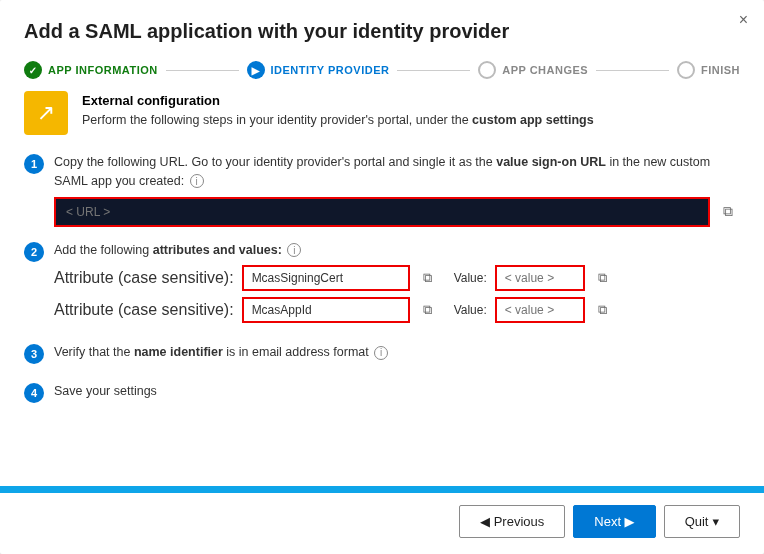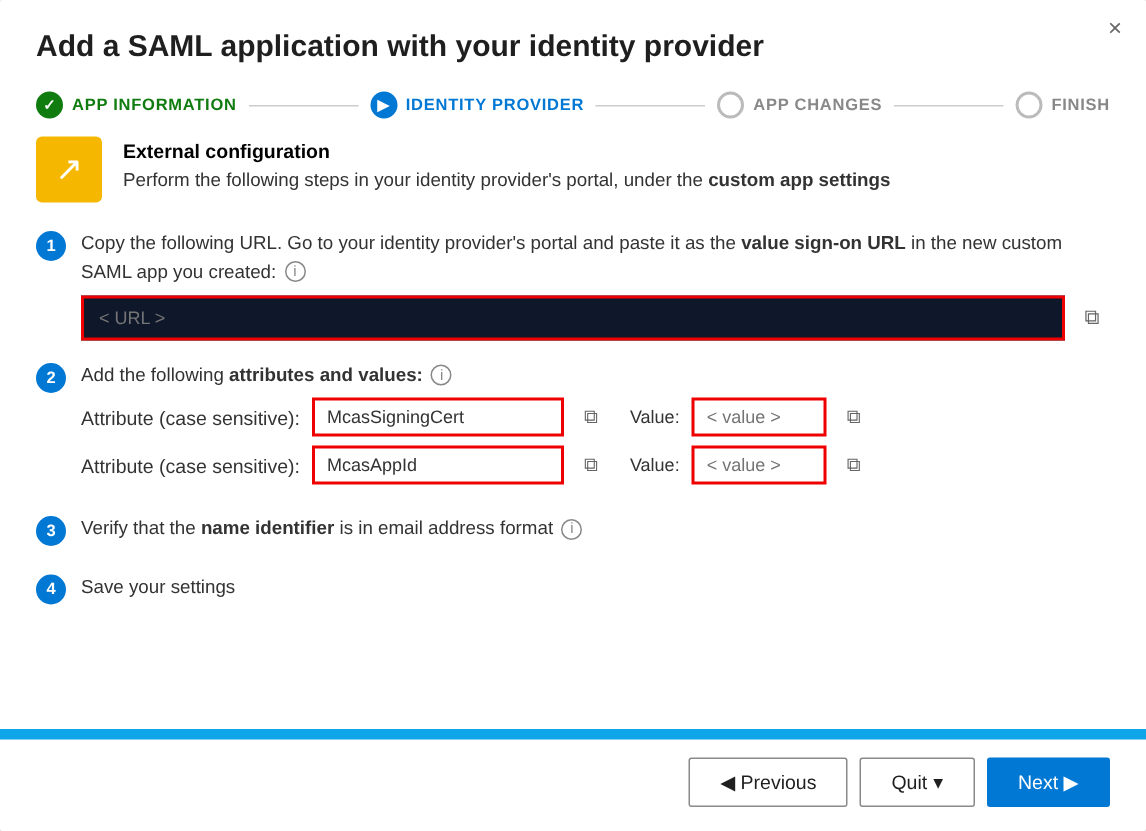--- a/index.html
+++ b/index.html
@@ -175,21 +175,21 @@
       font-size: 14px;
     }
     
     .attr-table { width: 100%; }
     .attr-row {
       display: flex;
       align-items: center;
       gap: 8px;
       margin-bottom: 6px;
     }
-    .attr-label { font-size: 13px; color: #333; white-space: nowrap; }
+    .attr-label { font-size: 16px; color: #333; white-space: nowrap; }
     .attr-input {
       border: 2px solid #e00;
       padding: 4px 8px;
       font-size: 12px;
       width: 168px;
       outline: none;
       color: #333;
     }
     .attr-value-label { font-size: 12px; color: #333; margin-left: 8px; }
     .attr-value-input {
@@ -294,21 +294,21 @@
         </div>
       </div>
     </div>
 
     <div class="steps-list">
 
       <div class="step-row">
         <div class="step-num">1</div>
         <div class="step-content">
           <div class="step-text">
-            <span>Copy the following URL. Go to your identity provider's portal and paste it as the </span><strong>value sign-on URL</strong><span> in the new custom SAML app you created:</span>
+            <span>Copy the following URL. Go to your identity provider's portal and single it as the </span><strong>value sign-on URL</strong><span> in the new custom SAML app you created:</span>
             <span class="info-icon">i</span>
           </div>
           <div class="url-box-wrapper">
             <input class="url-box" type="text" readonly="" placeholder="&lt; URL &gt;" style="">
             <div class="copy-icon-btn" title="Copy">⧉</div>
           </div>
         </div>
       </div>
 
       <div class="step-row">
@@ -359,19 +359,19 @@
             <span>Save your settings</span>
           </div>
         </div>
       </div>
 
     </div>
   </div>
 
   <div class="dialog-footer">
     <button class="btn btn-outline">◀ Previous</button>
+    <button class="btn btn-primary">Next ▶</button>
     <button class="btn btn-quit">
       <span>Quit</span>
       <span>▾</span>
     </button>
-    <button class="btn btn-primary">Next ▶</button>
   </div>
 </div>
 
 </body></html>

